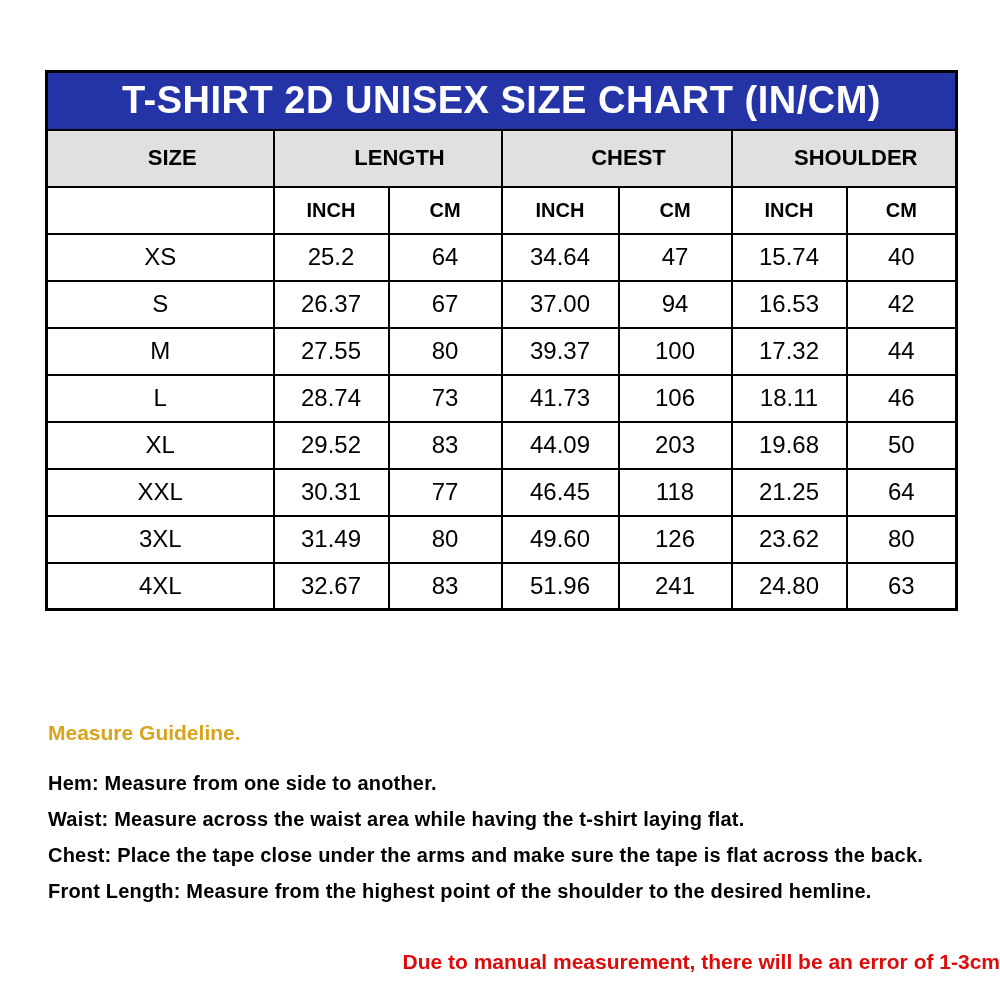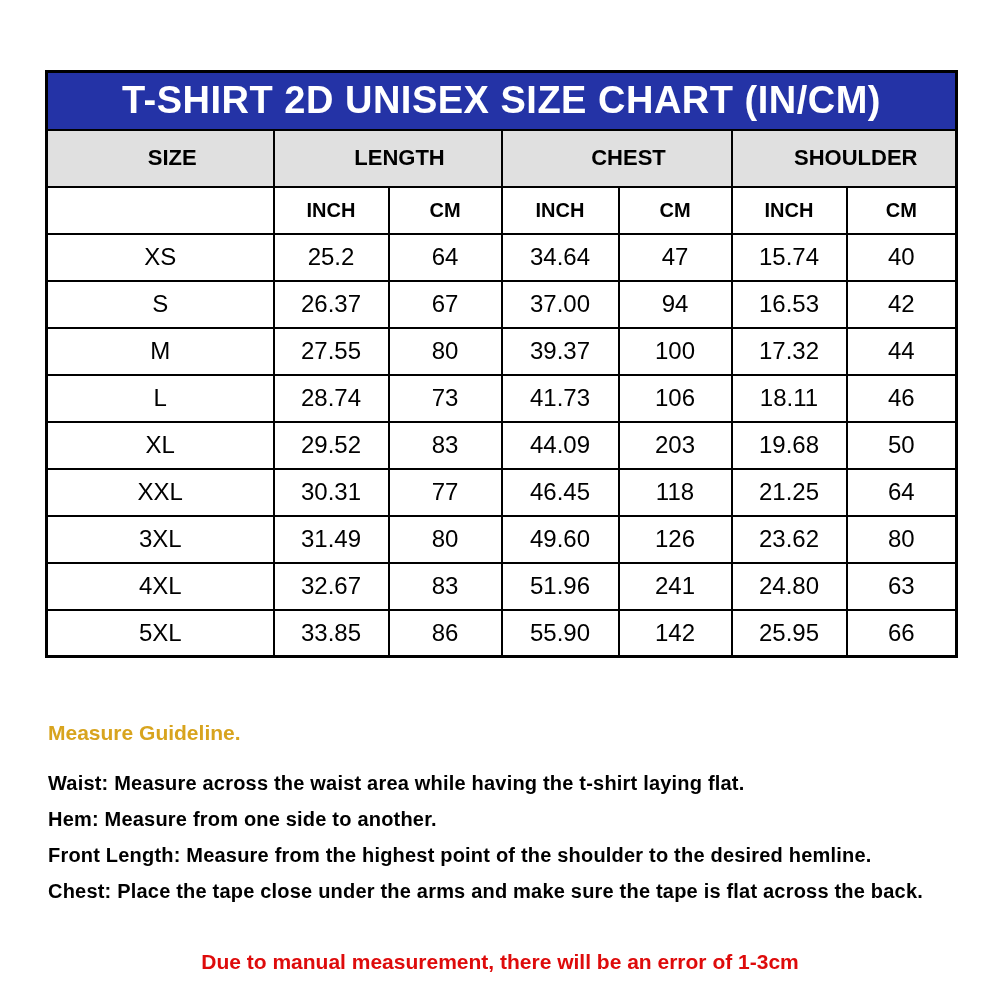--- a/index.html
+++ b/index.html
@@ -88,21 +88,21 @@
     font-size: 20px;
     font-weight: bold;
     letter-spacing: 0.2px;
   }
   .g-line b { font-weight: bold; }
   .footnote {
     position: absolute;
     left: 0;
     top: 950px;
     width: 1000px;
-    text-align: center;
+    text-align: right;
     color: var(--footnote-text);
     font-weight: bold;
     font-size: 21px;
   }
 </style>
 </head>
 <body>
 
 <div class="page">
 
@@ -202,43 +202,34 @@
       </tr>
       <tr>
         <td>4XL</td>
         <td class="gstart">32.67</td>
         <td>83</td>
         <td class="gstart">51.96</td>
         <td>241</td>
         <td class="gstart">24.80</td>
         <td>63</td>
       </tr>
-      <tr>
-        <td>5XL</td>
-        <td class="gstart">33.85</td>
-        <td>86</td>
-        <td class="gstart">55.90</td>
-        <td>142</td>
-        <td class="gstart">25.95</td>
-        <td>66</td>
-      </tr>
     </tbody>
   </table>
 
   <div class="guideline">
     <div class="g-heading">Measure Guideline.</div>
     <p class="g-line">
+      <b>Hem</b><span>: Measure from one side to another.</span>
+    </p>
+    <p class="g-line">
       <b>Waist</b><span>: Measure across the waist area while having the t-shirt laying flat.</span>
     </p>
     <p class="g-line">
-      <b>Hem</b><span>: Measure from one side to another.</span>
+      <b>Chest</b><span>: Place the tape close under the arms and make sure the tape is flat across the back.</span>
     </p>
     <p class="g-line">
       <b>Front Length</b><span>: Measure from the highest point of the shoulder to the desired hemline.</span>
     </p>
-    <p class="g-line">
-      <b>Chest</b><span>: Place the tape close under the arms and make sure the tape is flat across the back.</span>
-    </p>
   </div>
 
   <div class="footnote">Due to manual measurement, there will be an error of 1-3cm</div>
 
 </div>
 
 </body></html>

